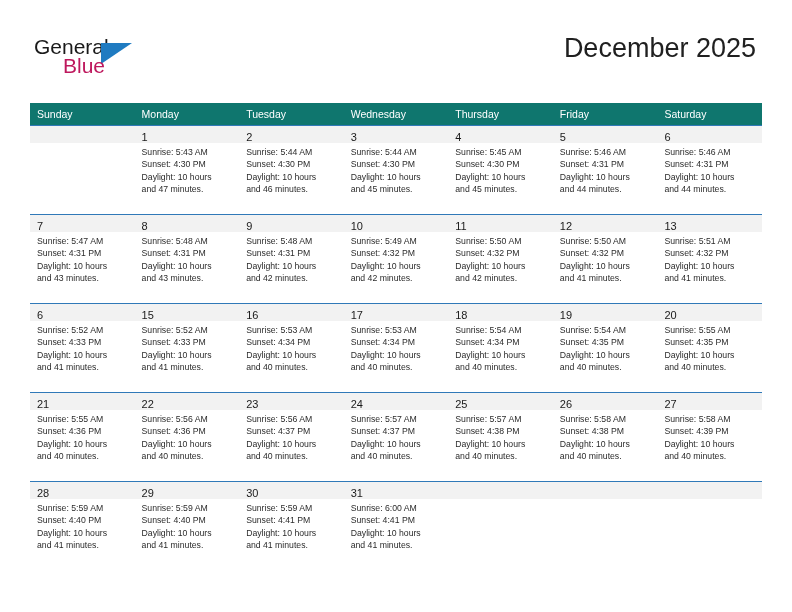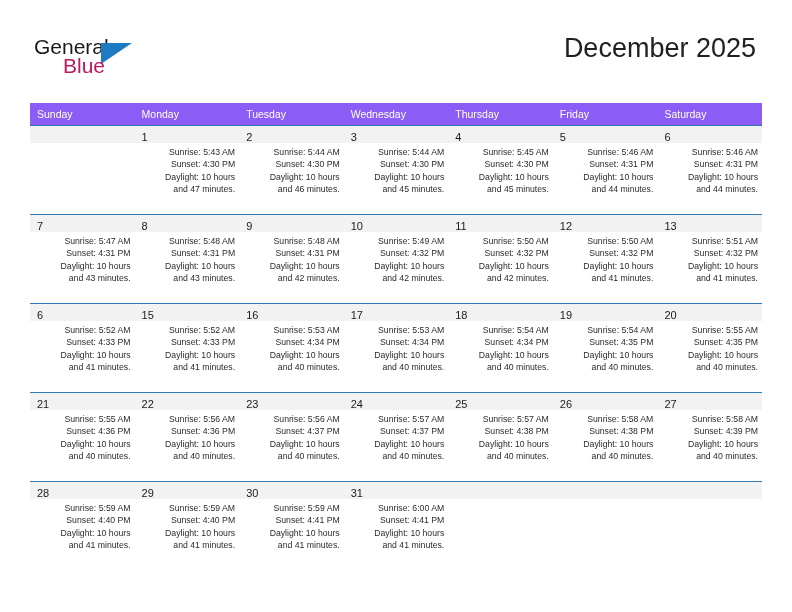--- a/index.html
+++ b/index.html
@@ -89,21 +89,21 @@
   
   .calendar {
     position: absolute;
     left: 30px;
     top: 103px;
     width: 732px;
     border-collapse: collapse;
     table-layout: fixed;
   }
   .calendar th {
-    background: #8b5cf6;
+    background: #0f766e;
     color: #ffffff;
     font-size: 10.5px;
     font-weight: normal;
     text-align: left;
     padding: 5px 0 5px 7px;
     height: 12px;
     border: none;
     font-family: "Liberation Sans", sans-serif;
   }
   .calendar td {
@@ -132,21 +132,20 @@
     font-size: 11px;
     line-height: 15px;
     color: #1a1a1a;
     font-family: "Liberation Sans", sans-serif;
   }
   .cell.empty .daynum-band {
     background: #f2f2f2;
   }
   .cell-info {
     padding: 3px 4px 0 7px;
-    text-align: right;
   }
   .cell-info div {
     font-size: 8.7px;
     line-height: 12.4px;
     color: #2b2b2b;
     white-space: nowrap;
     font-family: "Liberation Sans", sans-serif;
   }
 </style>
 </head>

